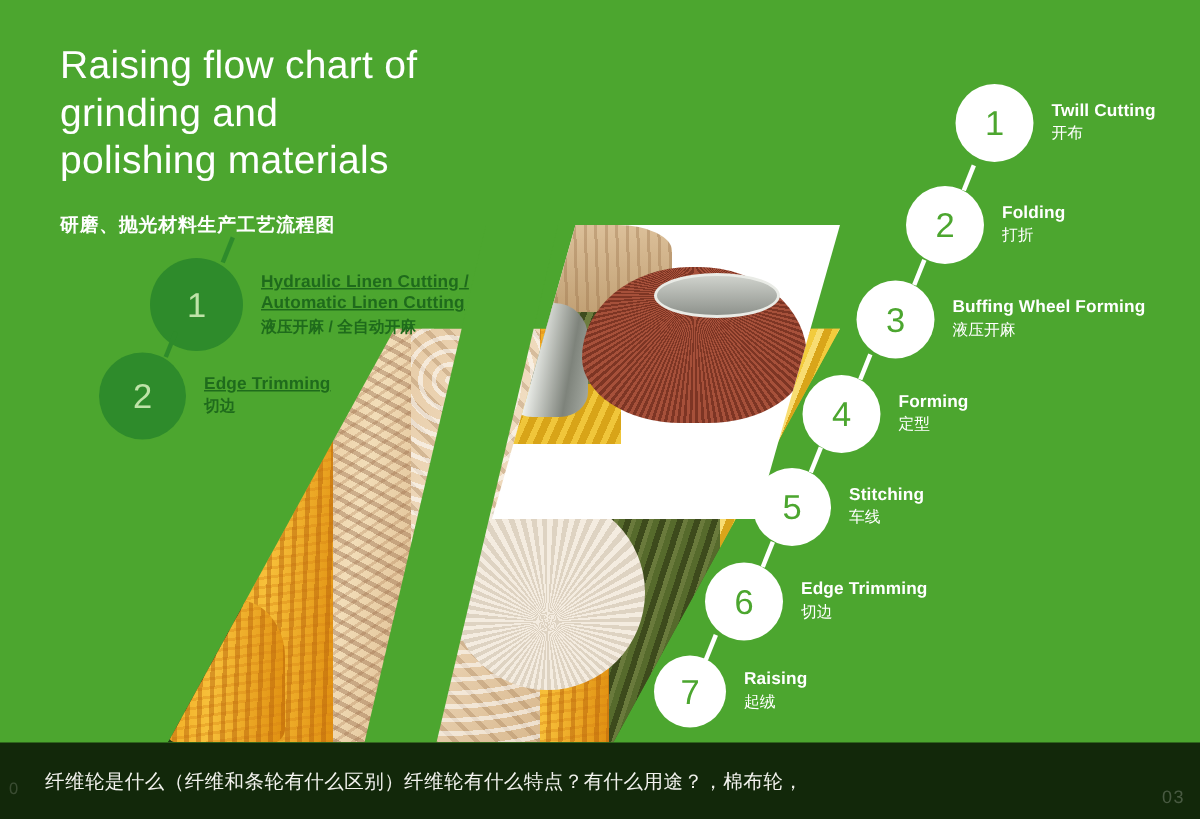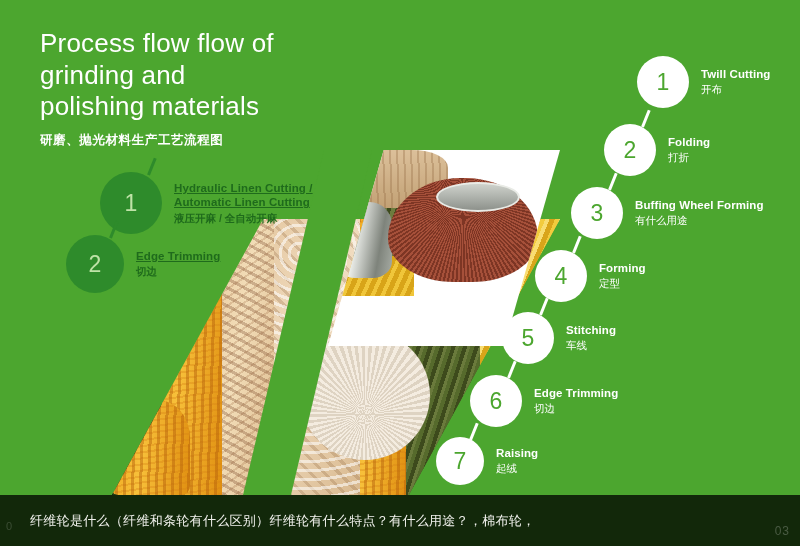--- a/index.html
+++ b/index.html
@@ -137,21 +137,21 @@
     line-height:1.22;
     font-weight:400;
     letter-spacing:.2px;
     margin:0;
     white-space:pre-line;
   }
   #page-subtitle{
     color:#ffffff;
     font-size:12.5px;
     font-weight:bold;
-    margin-top:9px;
+    margin-top:19px;
     letter-spacing:.6px;
   }
 
   
   .step{
     position:absolute;
     display:flex;
     align-items:center;
   }
   .bubble{
@@ -261,21 +261,21 @@
   <div id="photo-upper">
     <div class="brush-wheel" id="brush-steel"></div>
     <div class="brush-wheel" id="brush-red"></div>
     <div class="brush-wheel" id="brush-red-hub"></div>
     <div id="brush-tan"></div>
     <div id="brush-greenpleat"></div>
     <div id="brush-yellowpleat"></div>
   </div>
 
   <div id="header">
-    <h1 id="page-title">Process flow flow of
+    <h1 id="page-title">Raising flow chart of
 grinding and
 polishing materials</h1>
     <div id="page-subtitle">研磨、抛光材料生产工艺流程图</div>
   </div>
 
   <div class="step step-dark" style="left:100px;top:172px;">
     <div class="bubble" style="width:62px;height:62px;">
       <span class="num">1</span>
       <span class="tail"></span>
     </div>
@@ -318,21 +318,21 @@
     </div>
   </div>
 
   <div class="step step-light" style="left:571px;top:187px;">
     <div class="bubble" style="width:52px;height:52px;">
       <span class="num">3</span>
       <span class="tail"></span>
     </div>
     <div class="labels">
       <div class="label-en">Buffing Wheel Forming</div>
-      <div class="label-cn">有什么用途</div>
+      <div class="label-cn">液压开麻</div>
     </div>
   </div>
 
   <div class="step step-light" style="left:535px;top:250px;">
     <div class="bubble" style="width:52px;height:52px;">
       <span class="num">4</span>
       <span class="tail"></span>
     </div>
     <div class="labels">
       <div class="label-en">Forming</div>

